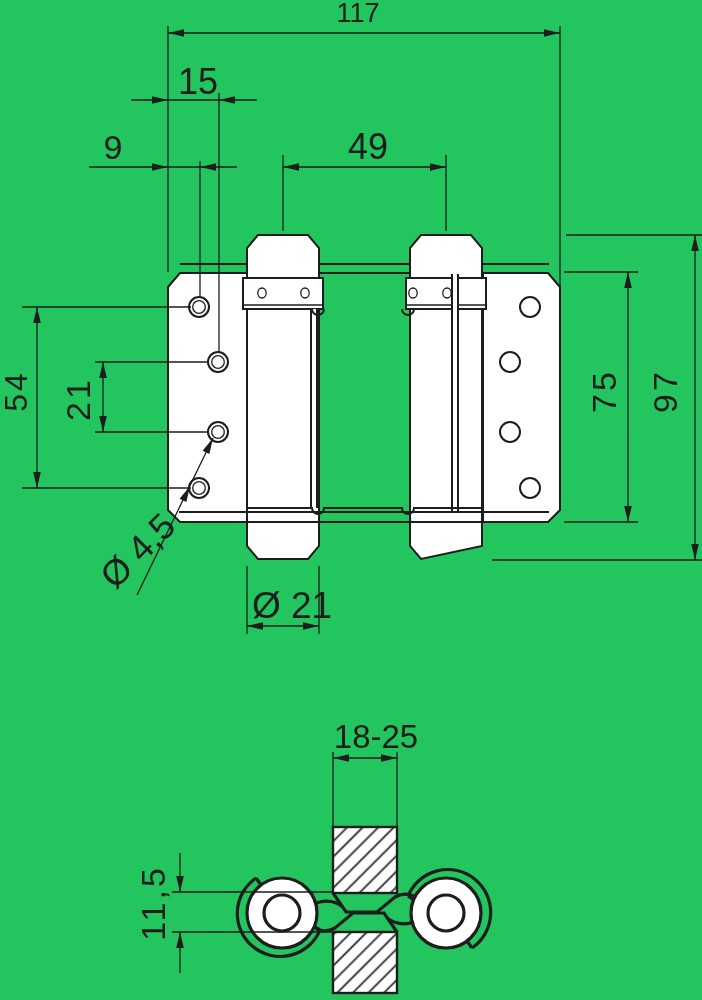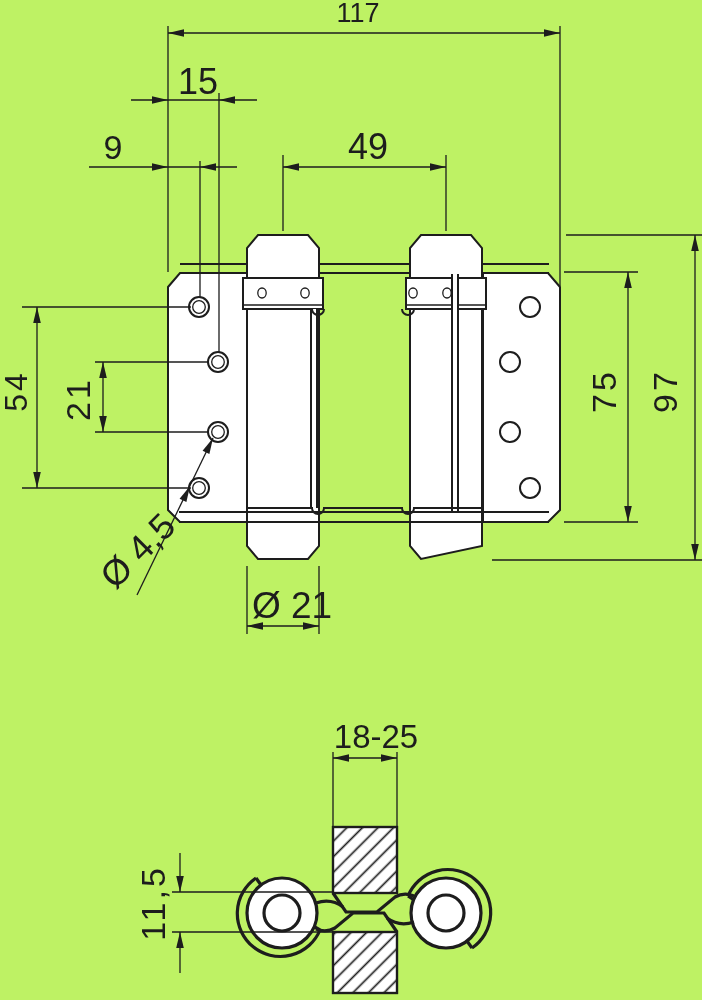--- a/index.html
+++ b/index.html
@@ -1,16 +1,16 @@
 <!DOCTYPE html>
 <html><head>
 <meta charset="utf-8">
 <style>
   html,body{margin:0;padding:0;background:#ffffff;}
-  .page{width:702px;height:1000px;background:#bef264;position:relative;overflow:hidden;}
+  .page{width:702px;height:1000px;background:#22c55e;position:relative;overflow:hidden;}
   svg{display:block;}
   .outline{fill:#ffffff;stroke:#1d1d1d;stroke-width:2;stroke-linejoin:miter;}
   .ln{stroke:#1d1d1d;stroke-width:2;fill:none;}
   .white{fill:#ffffff;stroke:none;}
   .thin{stroke:#1d1d1d;stroke-width:1.3;fill:none;}
   .arrow{fill:#1d1d1d;stroke:none;}
   .sec{stroke:#1d1d1d;stroke-width:3.2;fill:none;}
   .secfill{fill:#ffffff;stroke:#1d1d1d;stroke-width:3.2;}
   .blk{stroke:#1d1d1d;stroke-width:2.2;}
   text.dim{font-family:"Liberation Sans","DejaVu Sans",sans-serif;fill:#1d1d1d;}

